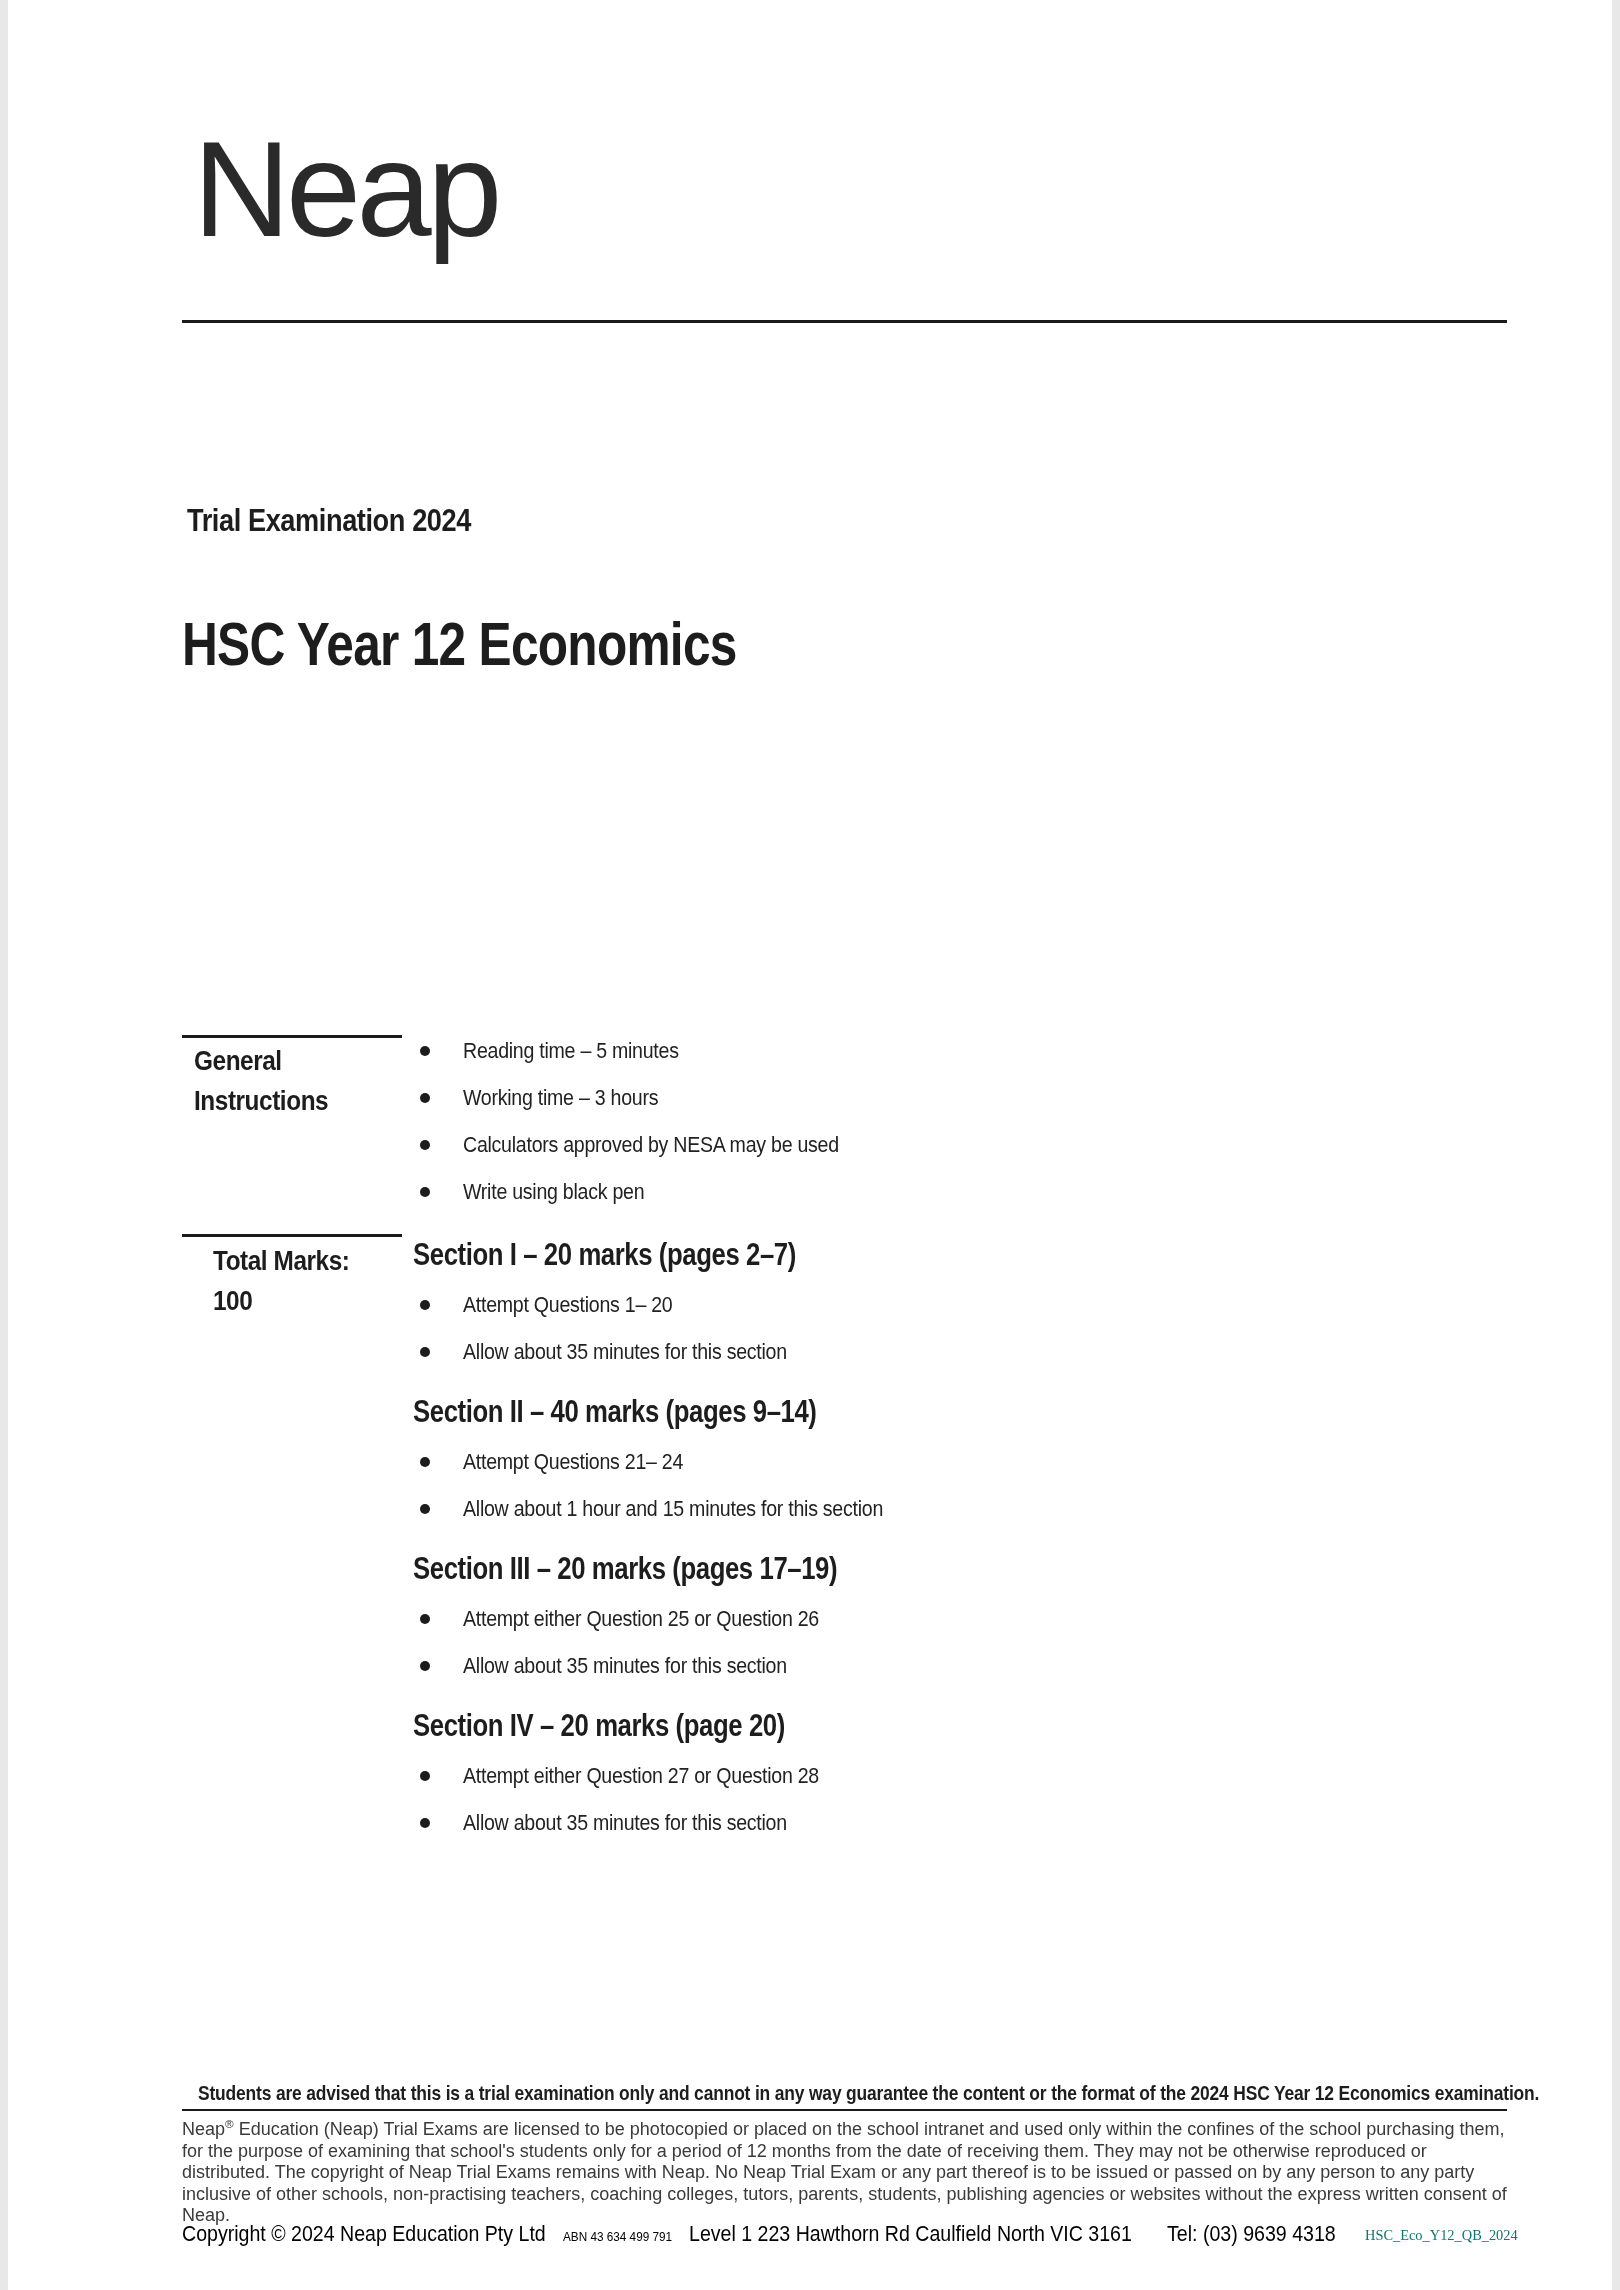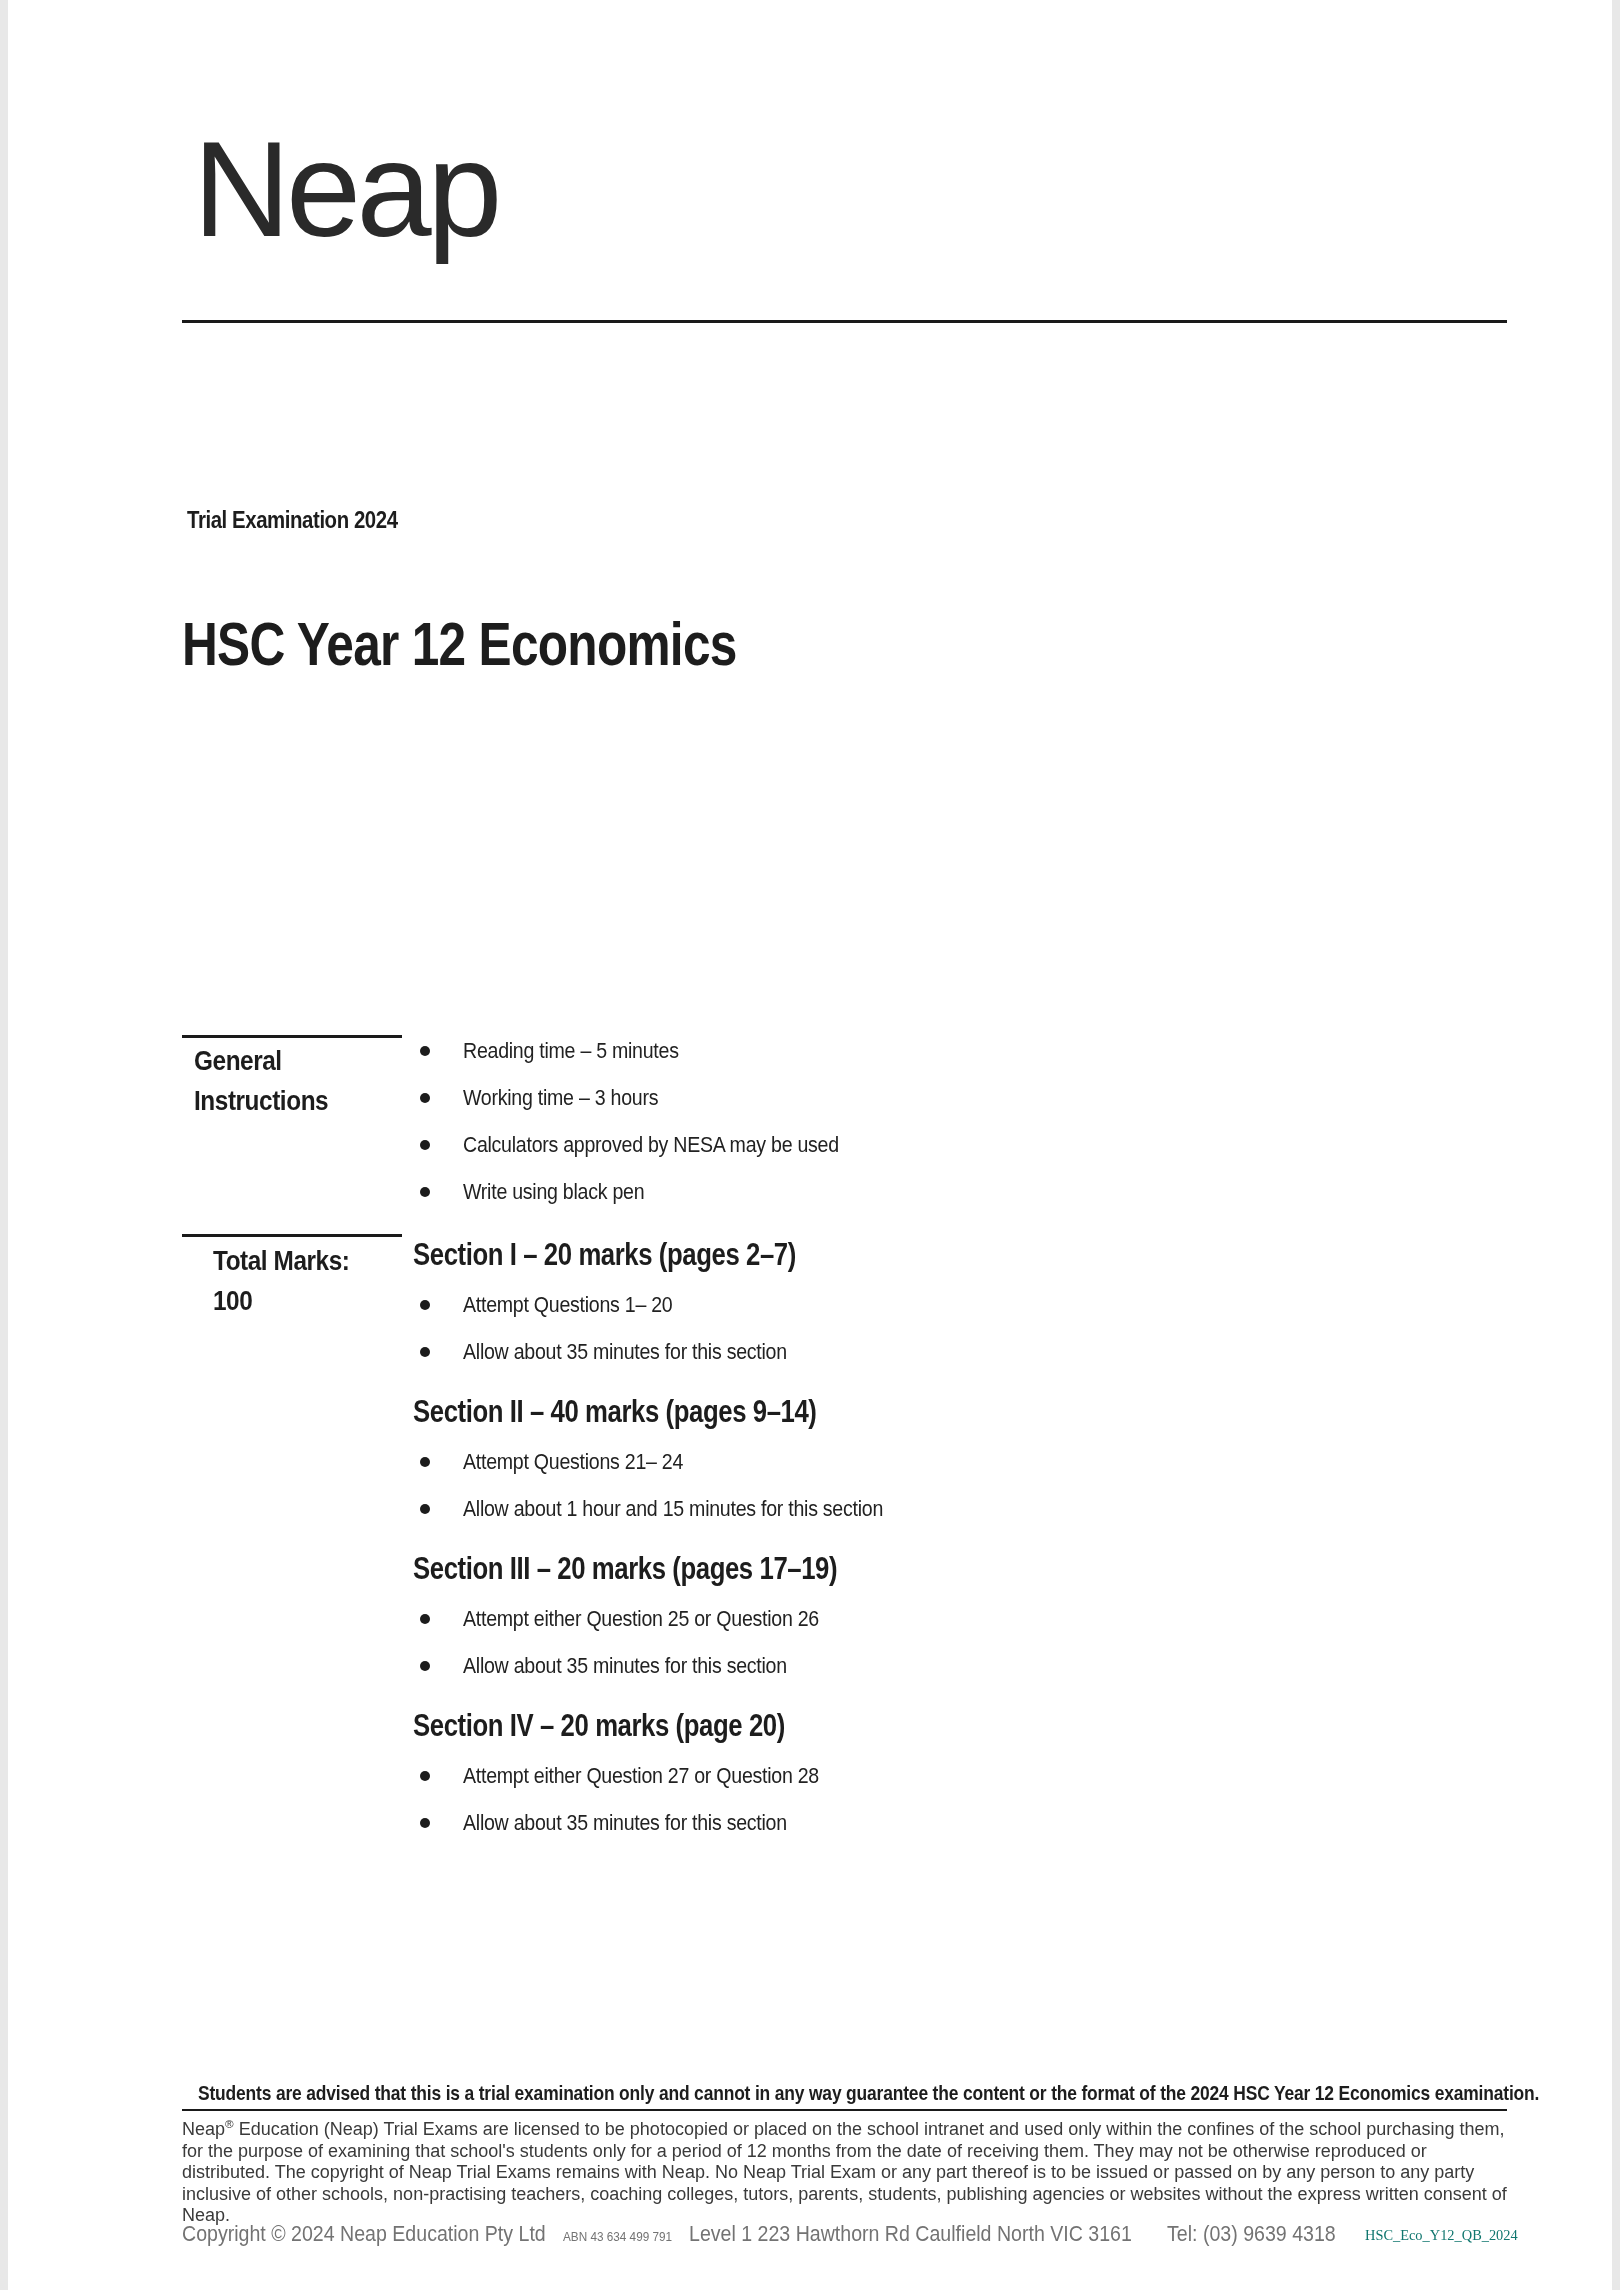--- a/index.html
+++ b/index.html
@@ -19,21 +19,21 @@
 
   .logo{
     position:absolute;left:185px;top:122px;
     font-size:135px;line-height:1;font-weight:500;
     letter-spacing:-4.5px;color:#2a2a2a;
   }
   .rule-top{position:absolute;left:174px;top:320px;width:1325px;height:2.7px;background:#1a1a1a;}
 
   .subtitle{
     position:absolute;left:179px;top:500px;
-    font-size:24px;line-height:40px;font-weight:600;letter-spacing:-0.5px;text-align:center;
+    font-size:32px;line-height:40px;font-weight:600;letter-spacing:-0.5px;text-align:center;
   }
   .title{
     position:absolute;left:174px;top:605px;
     font-size:62px;line-height:77px;font-weight:700;letter-spacing:-0.9px;
   }
 
   .short-rule{position:absolute;left:174px;width:220px;height:2.7px;background:#1a1a1a;}
   .gi-rule{top:1035px;}
   .tm-rule{top:1234px;}
 
@@ -67,21 +67,21 @@
     position:absolute;left:190px;top:2079px;width:1395px;
     font-size:21px;line-height:27px;font-weight:700;letter-spacing:-0.2px;
   }
   .foot-rule{position:absolute;left:174px;top:2109px;width:1325px;height:1.8px;background:#1a1a1a;}
   .license{
     position:absolute;left:174px;top:2119px;width:1325px;
     font-size:18px;line-height:21.6px;font-weight:400;color:#3a3a3a;letter-spacing:0;
   }
   .license sup{font-size:11.7px;line-height:0;}
 
-  .cr-item{position:absolute;font-weight:400;color:#737373;}
+  .cr-item{position:absolute;font-weight:400;color:#000000;}
   .cr-copyright{left:174px;top:2220px;font-size:22.5px;line-height:27px;}
   .cr-abn{left:555px;top:2229px;font-size:13.5px;line-height:16px;}
   .cr-address{left:681px;top:2220px;font-size:22.5px;line-height:27px;text-align:center;}
   .cr-tel{left:1159px;top:2220px;font-size:22.5px;line-height:27px;}
   .cr-code{
     left:1357px;top:2226px;font-size:14.4px;line-height:18px;
     font-family:"Liberation Serif",serif;color:#0f766e;
   }
 </style>
 </head>

